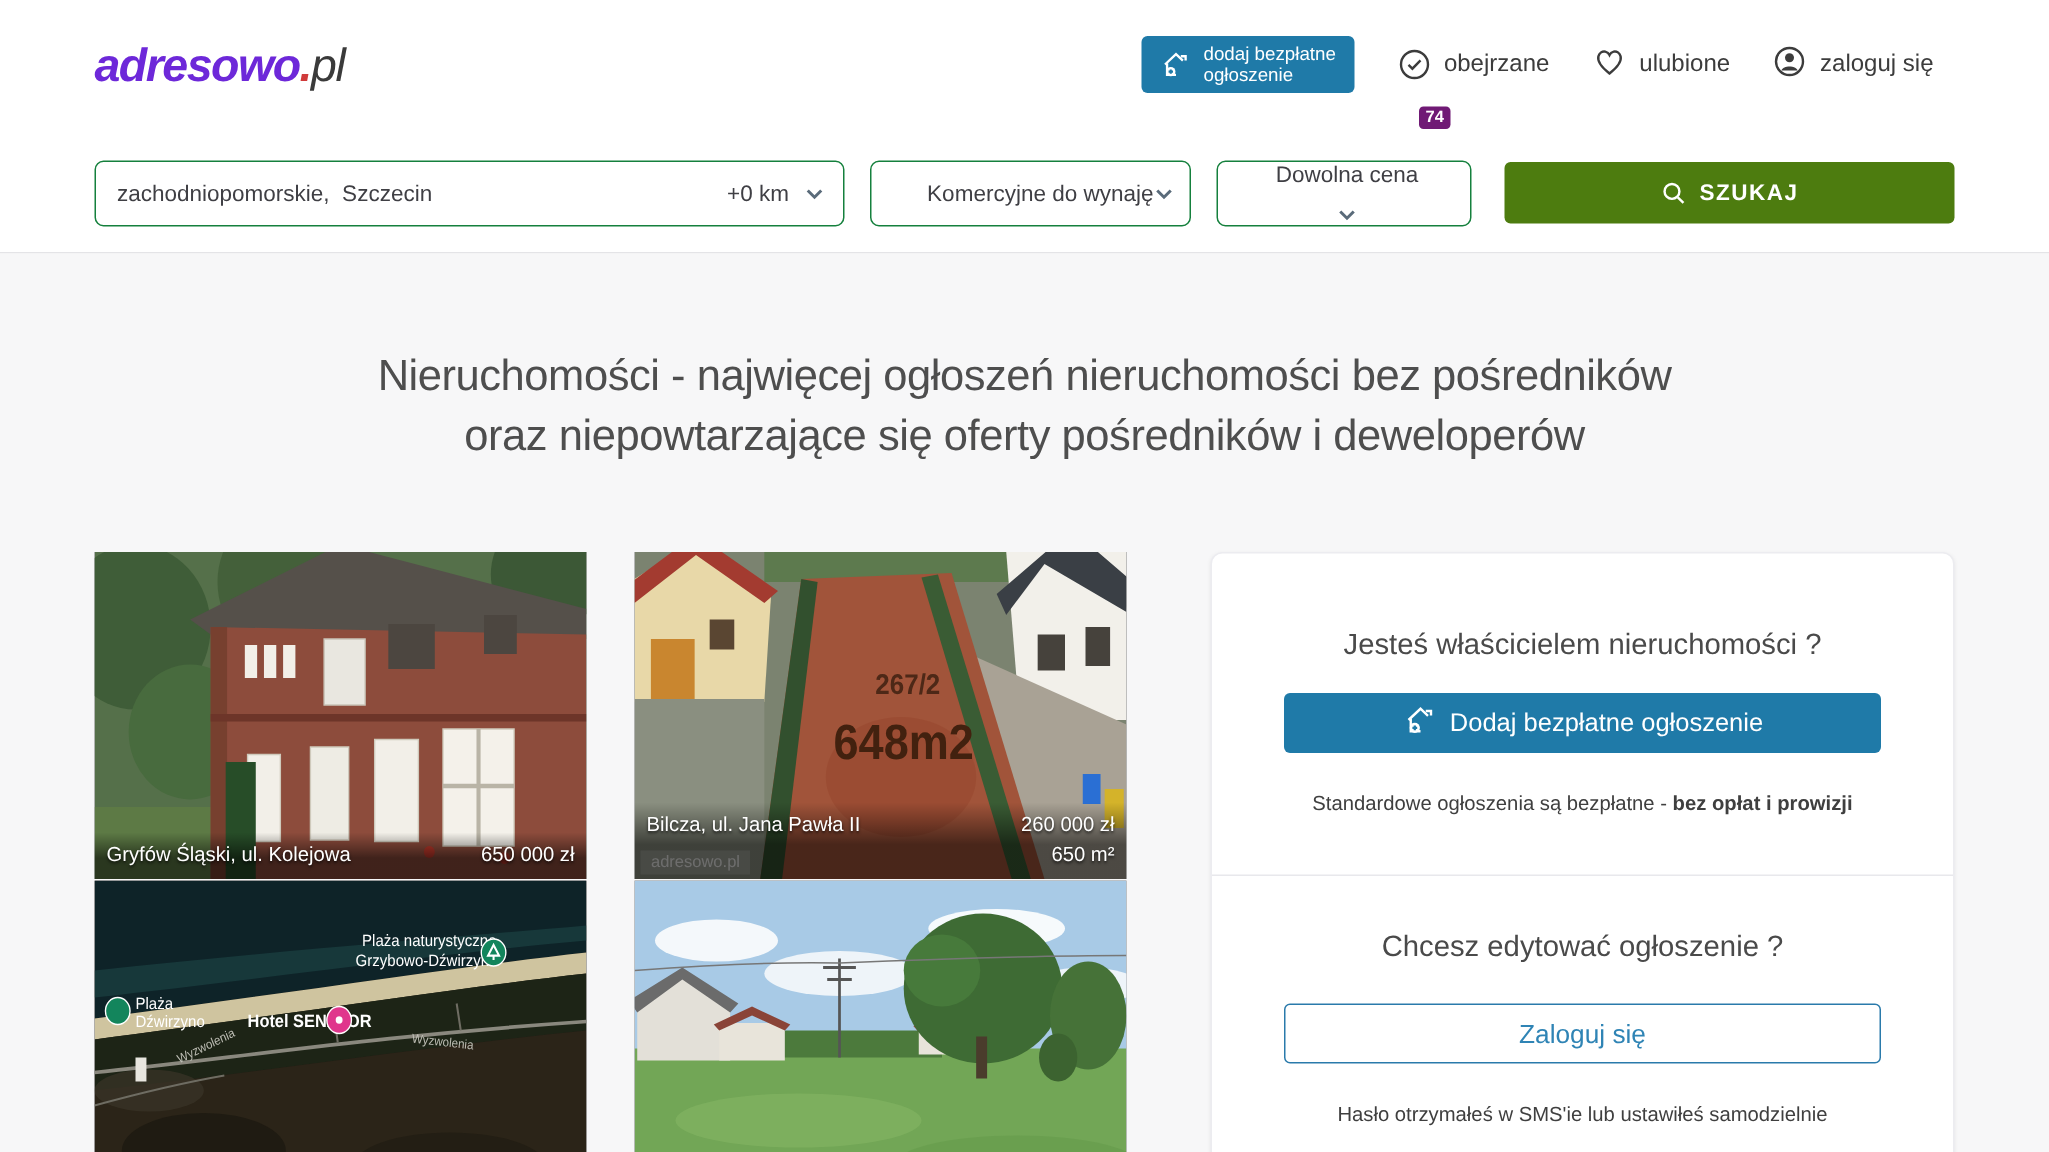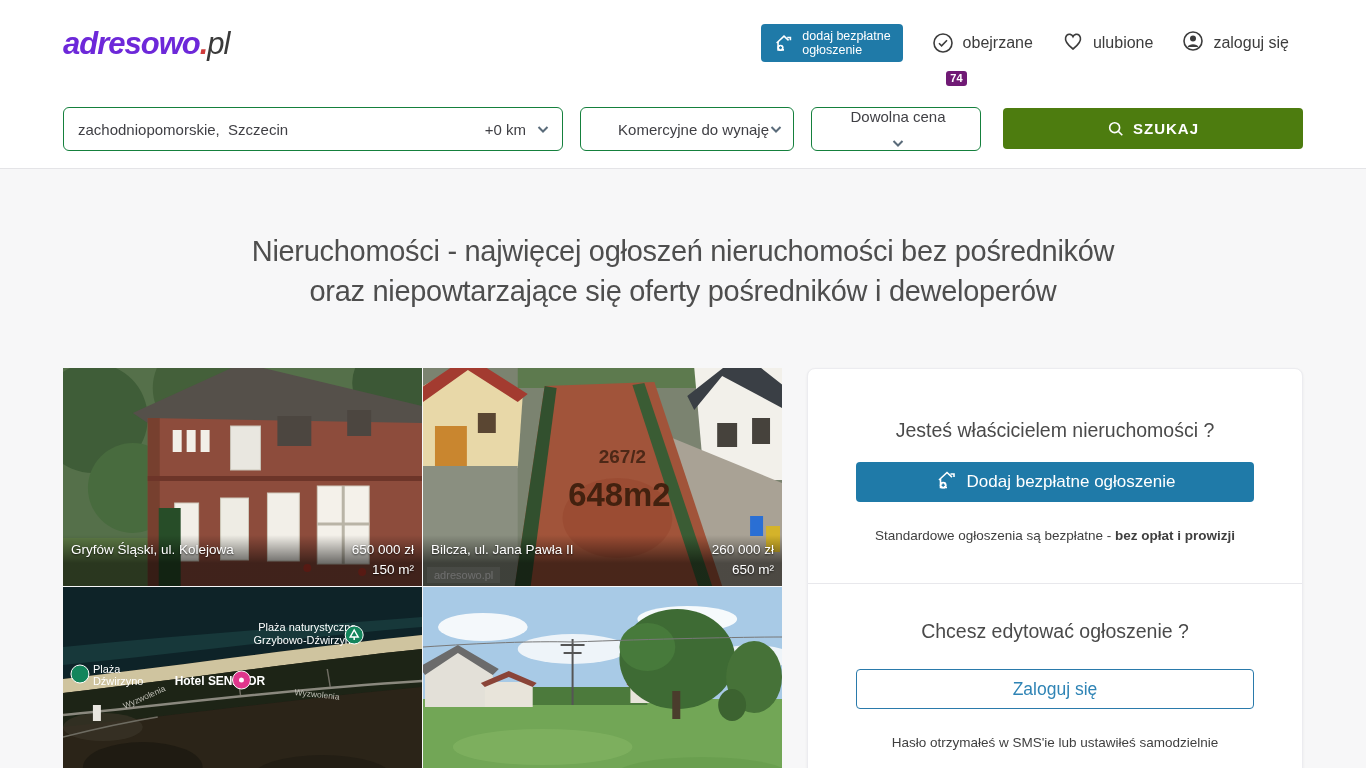--- a/index.html
+++ b/index.html
@@ -42,21 +42,21 @@
   
   .content { position:absolute; top:169px; left:0; width:1366px; height:599px;
              background:#f7f7f8; overflow:hidden; }
   .hero-title { margin-top:62px; text-align:center; font-size:29px; font-weight:400;
                 color:#4e4e4e; line-height:40px; letter-spacing:-0.3px; }
   .hero-title span { display:block; }
 
   
   .grid { position:absolute; left:63px; top:199px; width:719px; display:grid;
           grid-template-columns:359px 359px; gap:1px; }
-  .card { position:relative; width:359px; height:218px; overflow:hidden; cursor:pointer; background:#888; }
+  .card { position:relative; width:328px; height:218px; overflow:hidden; cursor:pointer; background:#888; }
   .card svg.photo { position:absolute; top:0; left:0; width:100%; height:100%; display:block; }
   .caption { position:absolute; left:0; right:0; bottom:0; padding:5px 8px 6px 8px;
              background:linear-gradient(rgba(0,0,0,0), rgba(0,0,0,0.55) 55%);
              color:#fff; font-size:13.5px; text-shadow:0 1px 2px rgba(0,0,0,0.7); }
   .cap-row { display:flex; justify-content:space-between; line-height:20px; }
   .cap-row.r2 { justify-content:flex-end; }
   .watermark { position:absolute; left:4px; bottom:3px; background:rgba(200,200,200,0.35);
                color:rgba(255,255,255,0.85); font-size:11px; padding:2px 7px; text-shadow:none; }
 
   
@@ -202,23 +202,20 @@
         <path d="M281 118 v78 M255 156 h52" stroke="#b9b4a6" stroke-width="3"></path>
         <rect x="96" y="140" width="22" height="78" fill="#274d28"></rect>
         <circle cx="245" cy="200" r="4" fill="#c0392b"></circle>
           <circle cx="300" cy="204" r="4" fill="#c0392b"></circle>
       </svg>
       <div class="caption">
         <div class="cap-row">
           <span>Gryfów Śląski, ul. Kolejowa</span>
           <span>650 000 zł</span>
         </div>
-        <div class="cap-row r2">
-            <span>150 m²</span>
-          </div>
       </div>
     </div>
 
     <div class="card">
       <svg class="photo" viewBox="0 0 360 218" preserveAspectRatio="none">
         <rect width="360" height="218" fill="#7b8370"></rect>
         <rect x="95" y="0" width="185" height="20" fill="#5d7a4e"></rect>
         <polygon points="0,18 45,-8 100,28 95,100 0,100" fill="#e8d8a8"></polygon>
         <polygon points="-5,22 45,-12 105,26 95,34 45,2 0,34" fill="#a33b30"></polygon>
         <rect x="12" y="58" width="32" height="40" fill="#c9862f"></rect>

